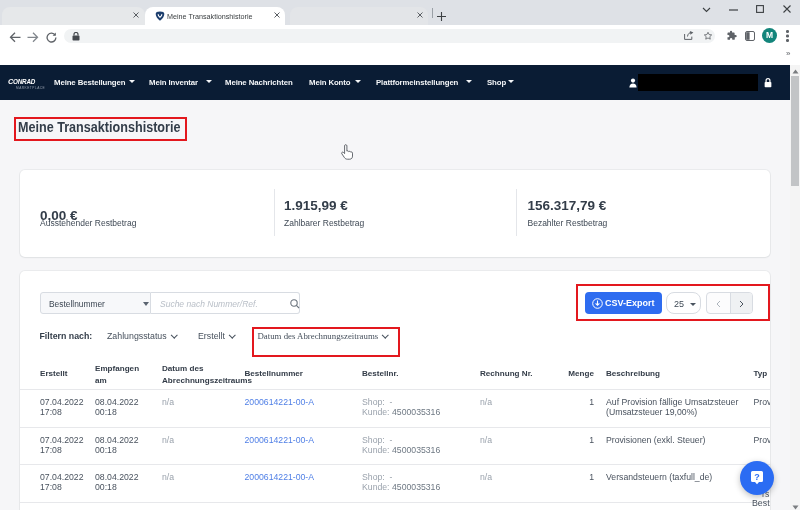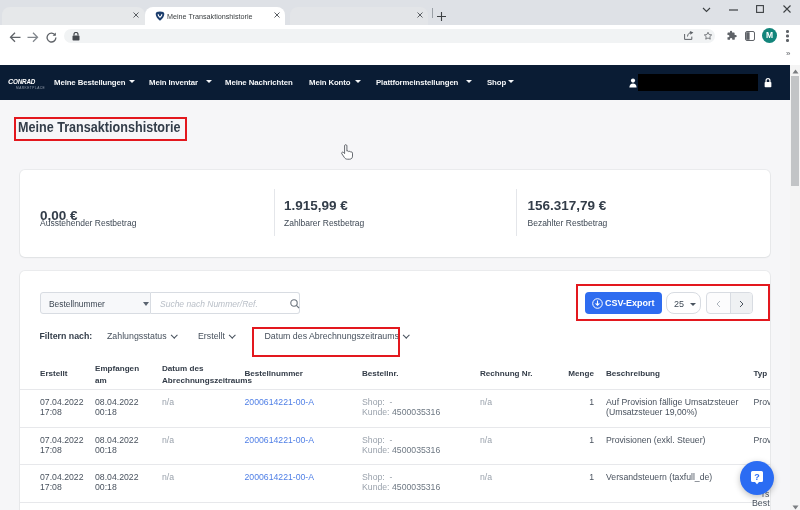--- a/index.html
+++ b/index.html
@@ -235,21 +235,21 @@
           <path d="M4 1 L1 4 L4 7" stroke="#aeb5bd" stroke-width="1" fill="none"></path>
         </svg>
       <svg class="abs" style="left:32px;top:7px;" width="5" height="8" viewBox="0 0 5 8">
           <path d="M1 1 L4 4 L1 7" stroke="#4a545f" stroke-width="1" fill="none"></path>
         </svg>
     </div>
 
     <span class="frow" style="left:20px;font-weight:bold;color:#333d49;">Filtern nach:</span>
     <span class="frow" style="left:87.5px;">Zahlungsstatus<span class="chev"></span></span>
     <span class="frow" style="left:178.5px;">Erstellt<span class="chev"></span></span>
-    <span class="frow" style="left:245px;">Datum des Abrechnungszeitraums<span class="chev"></span></span>
+    <span class="frow" style="left:238px;font-family:Liberation Serif, serif;">Datum des Abrechnungszeitraums<span class="chev"></span></span>
 
     <table>
       <colgroup>
         <col style="width:75.5px">
           <col style="width:67px">
           <col style="width:82.5px">
           <col style="width:117.5px">
           <col style="width:118px">
           <col style="width:79.5px">
           <col style="width:37.5px">

